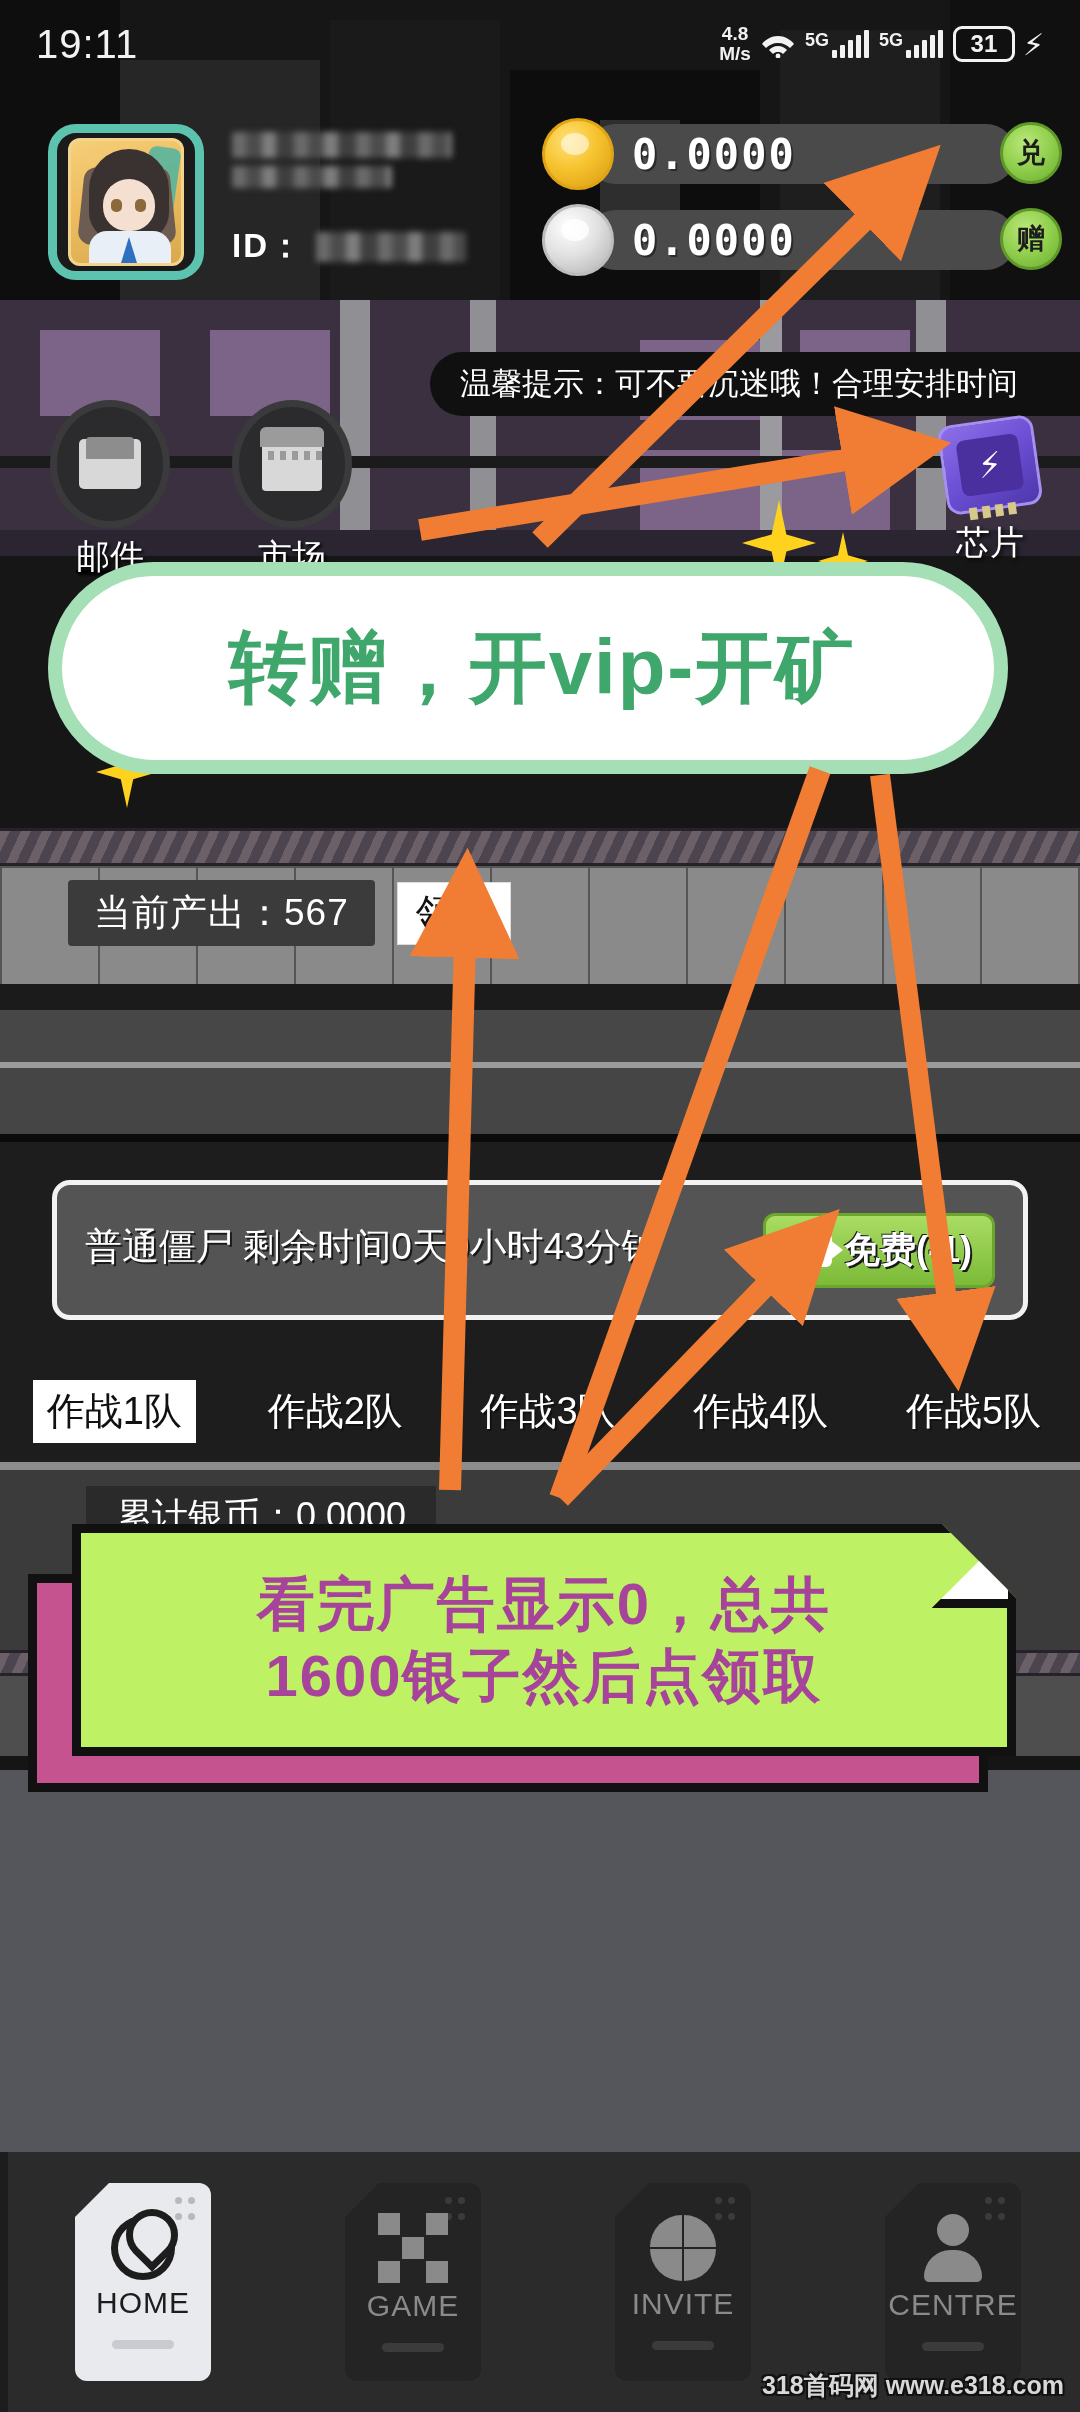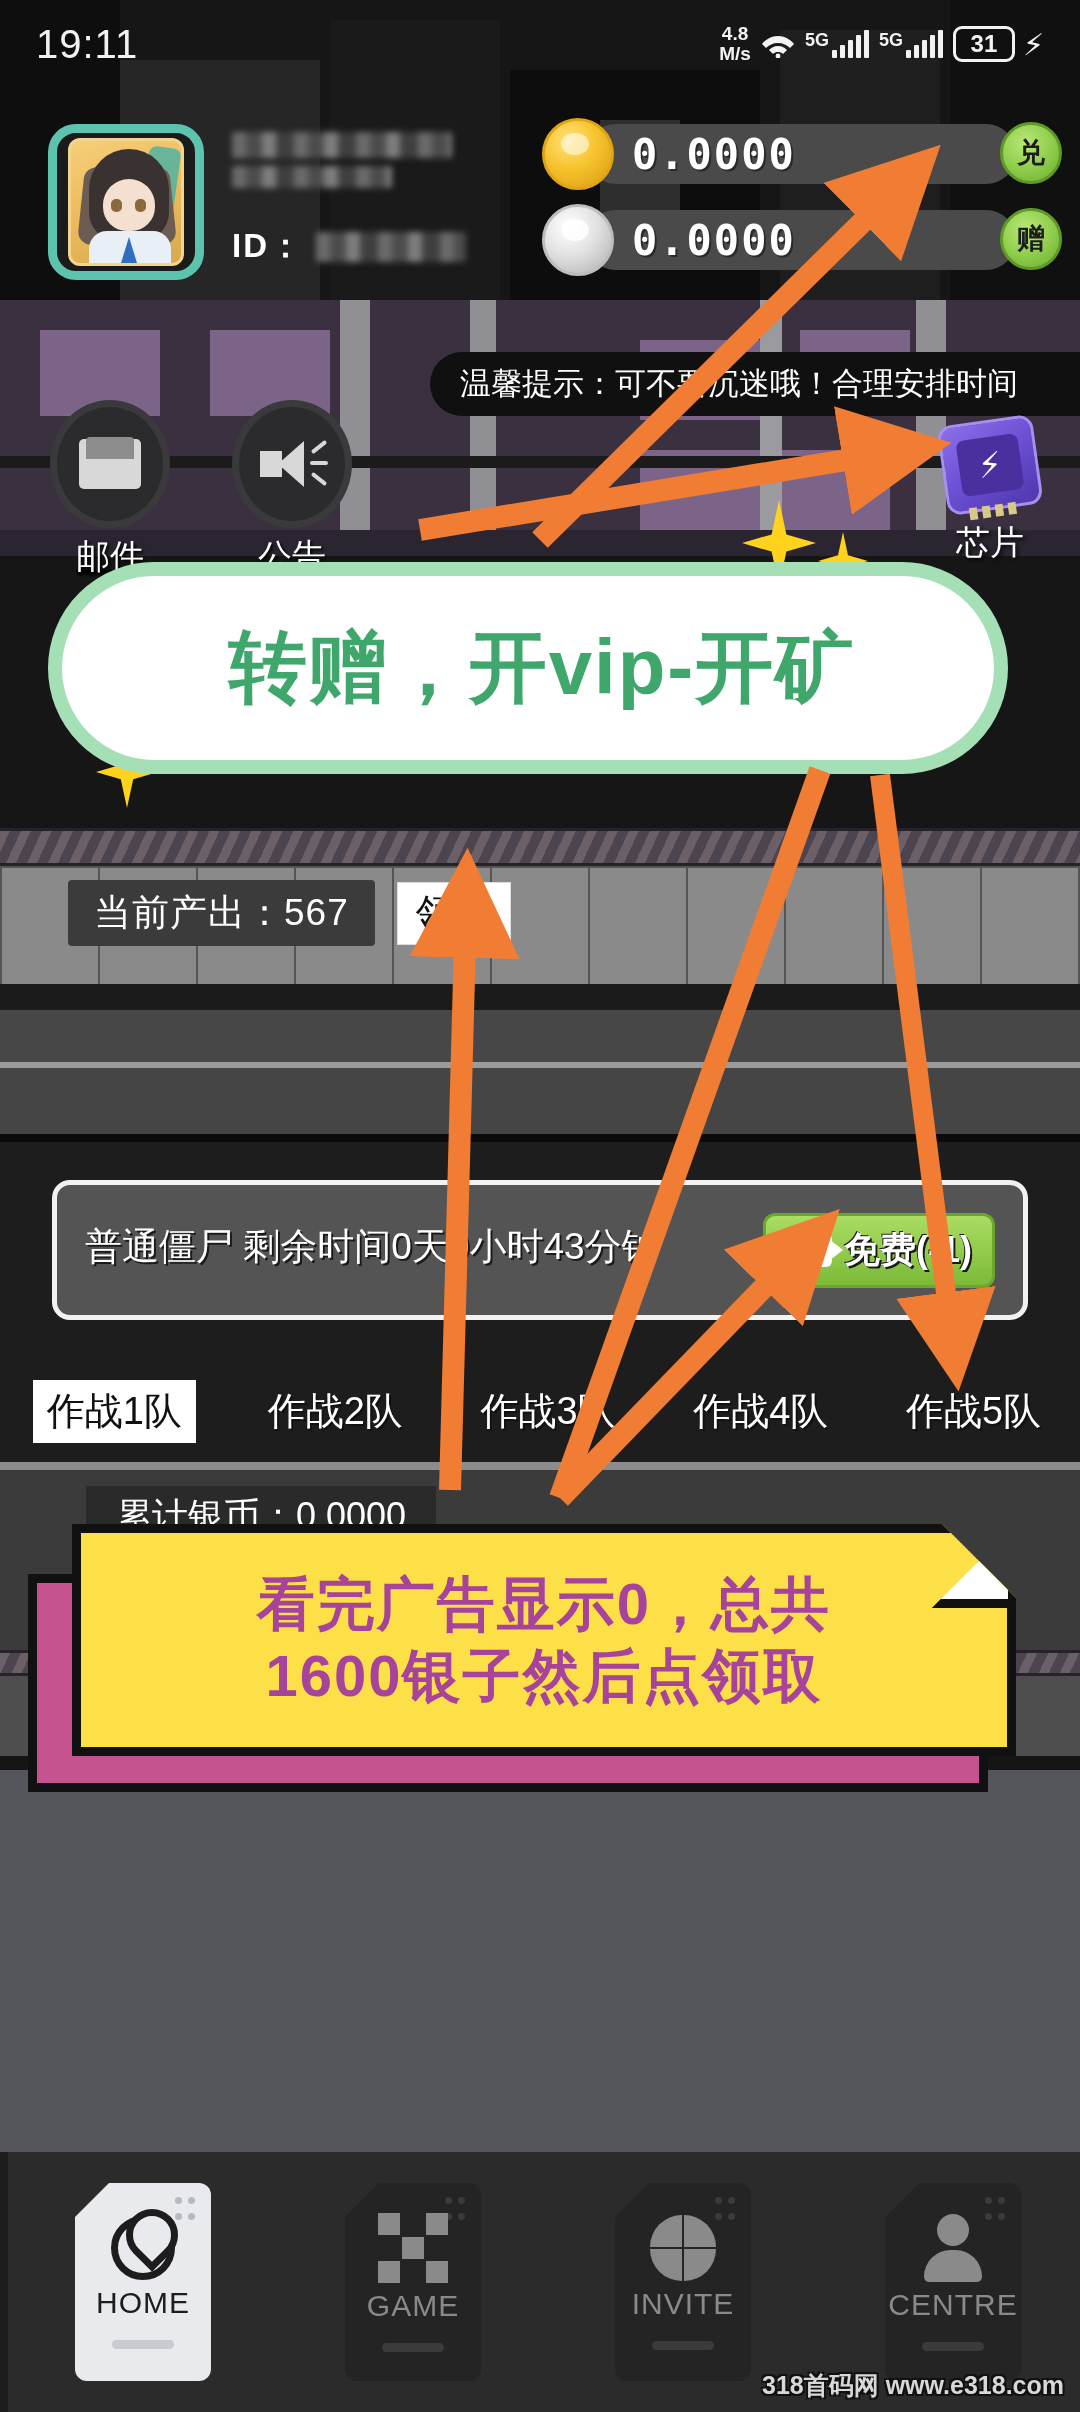--- a/index.html
+++ b/index.html
@@ -269,21 +269,21 @@
   }
   .note-green span { color:#3fa76b; font-size:78px; font-weight:700; letter-spacing:2px;margin-left:28px;}
 
   
   .note-shadow {
     position:absolute; left:28px; top:1574px; width:960px; height:218px; z-index:41;
     background:#c4538f; border:9px solid #111;
   }
   .note-paper {
     position:absolute; left:72px; top:1524px; width:944px; height:232px; z-index:42;
-    background:#fde047; border:9px solid #111;
+    background:#bef264; border:9px solid #111;
     display:flex; flex-direction:column; align-items:center; justify-content:center;
     clip-path: polygon(0 0, calc(100% - 74px) 0, 100% 74px, 100% 100%, 0 100%);
   }
   .note-paper .ln { color:#a7439a; font-size:58px; font-weight:700; letter-spacing:2px; line-height:1.25;}
   .note-fold {
     position:absolute; right:-1px; top:-1px; width:76px; height:76px; z-index:43;
     background:#fff; border-left:9px solid #111; border-bottom:9px solid #111;
     transform-origin: top right;
     clip-path: polygon(100% 0, 0 100%, 100% 100%);
   }
@@ -455,27 +455,23 @@
 
   <div class="quick">
     <div class="qi">
       <div class="qi-circ">
           <div class="ic-mail"></div>
         </div>
       <div class="qi-label">邮件</div>
     </div>
     <div class="qi">
       <div class="qi-circ">
-        <div class="ic-speaker">
-            <span class="spk-wave a"></span>
-            <span class="spk-wave b"></span>
-            <span class="spk-wave c"></span>
-          </div>
-      </div>
-      <div class="qi-label">公告</div>
+          <div class="ic-shop"></div>
+        </div>
+      <div class="qi-label">市场</div>
     </div>
   </div>
 
   <div class="chip-wrap">
     <div class="chip">
       <div class="chip-inner">⚡</div>
       <div class="chip-pins">
           <i></i>
           <i></i>
           <i></i>

